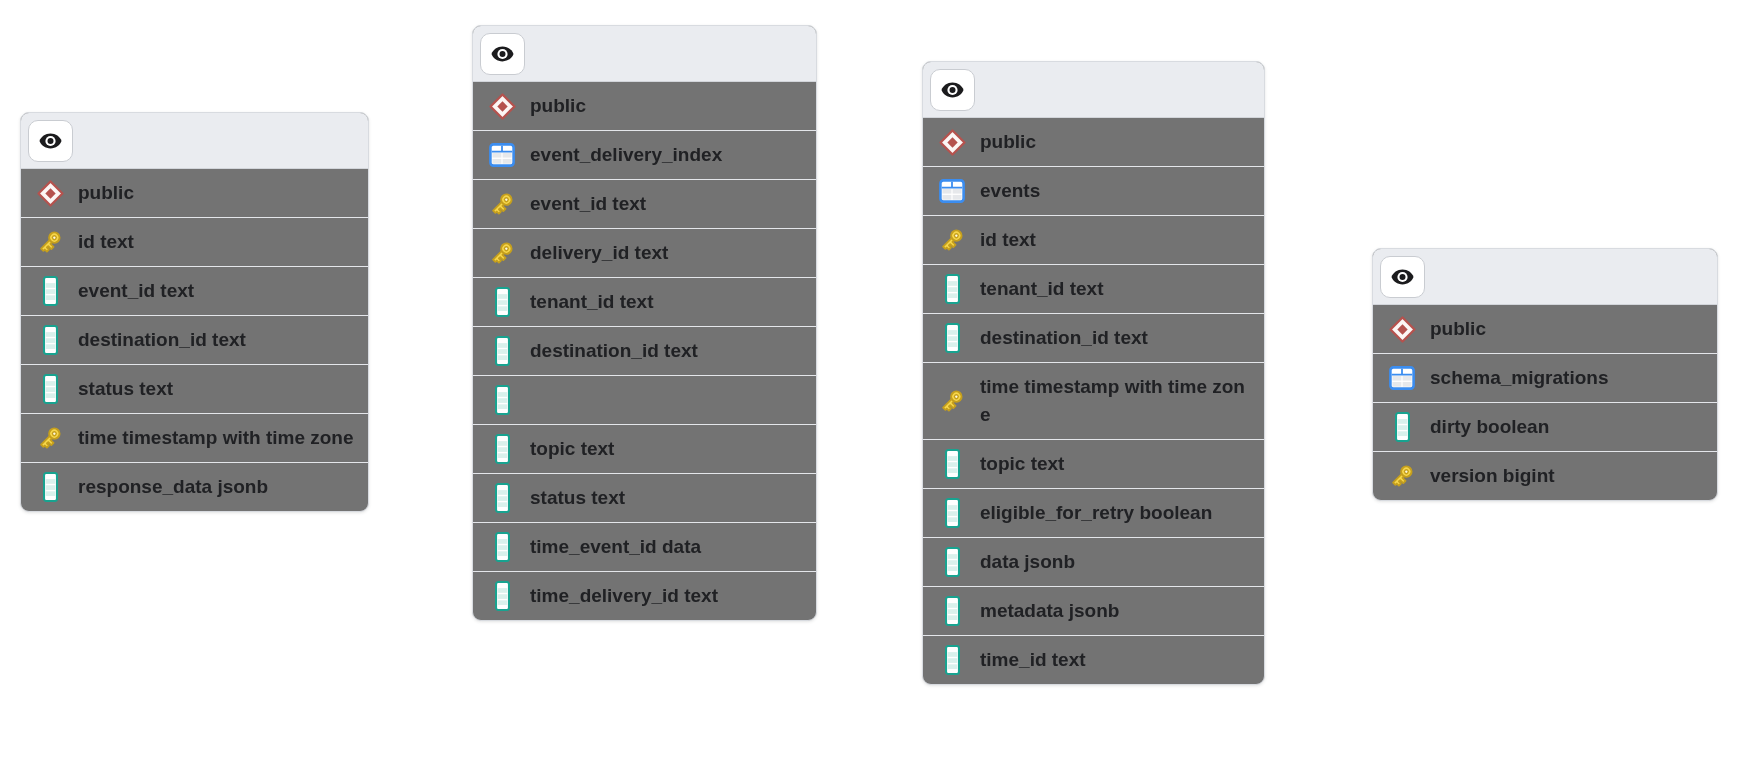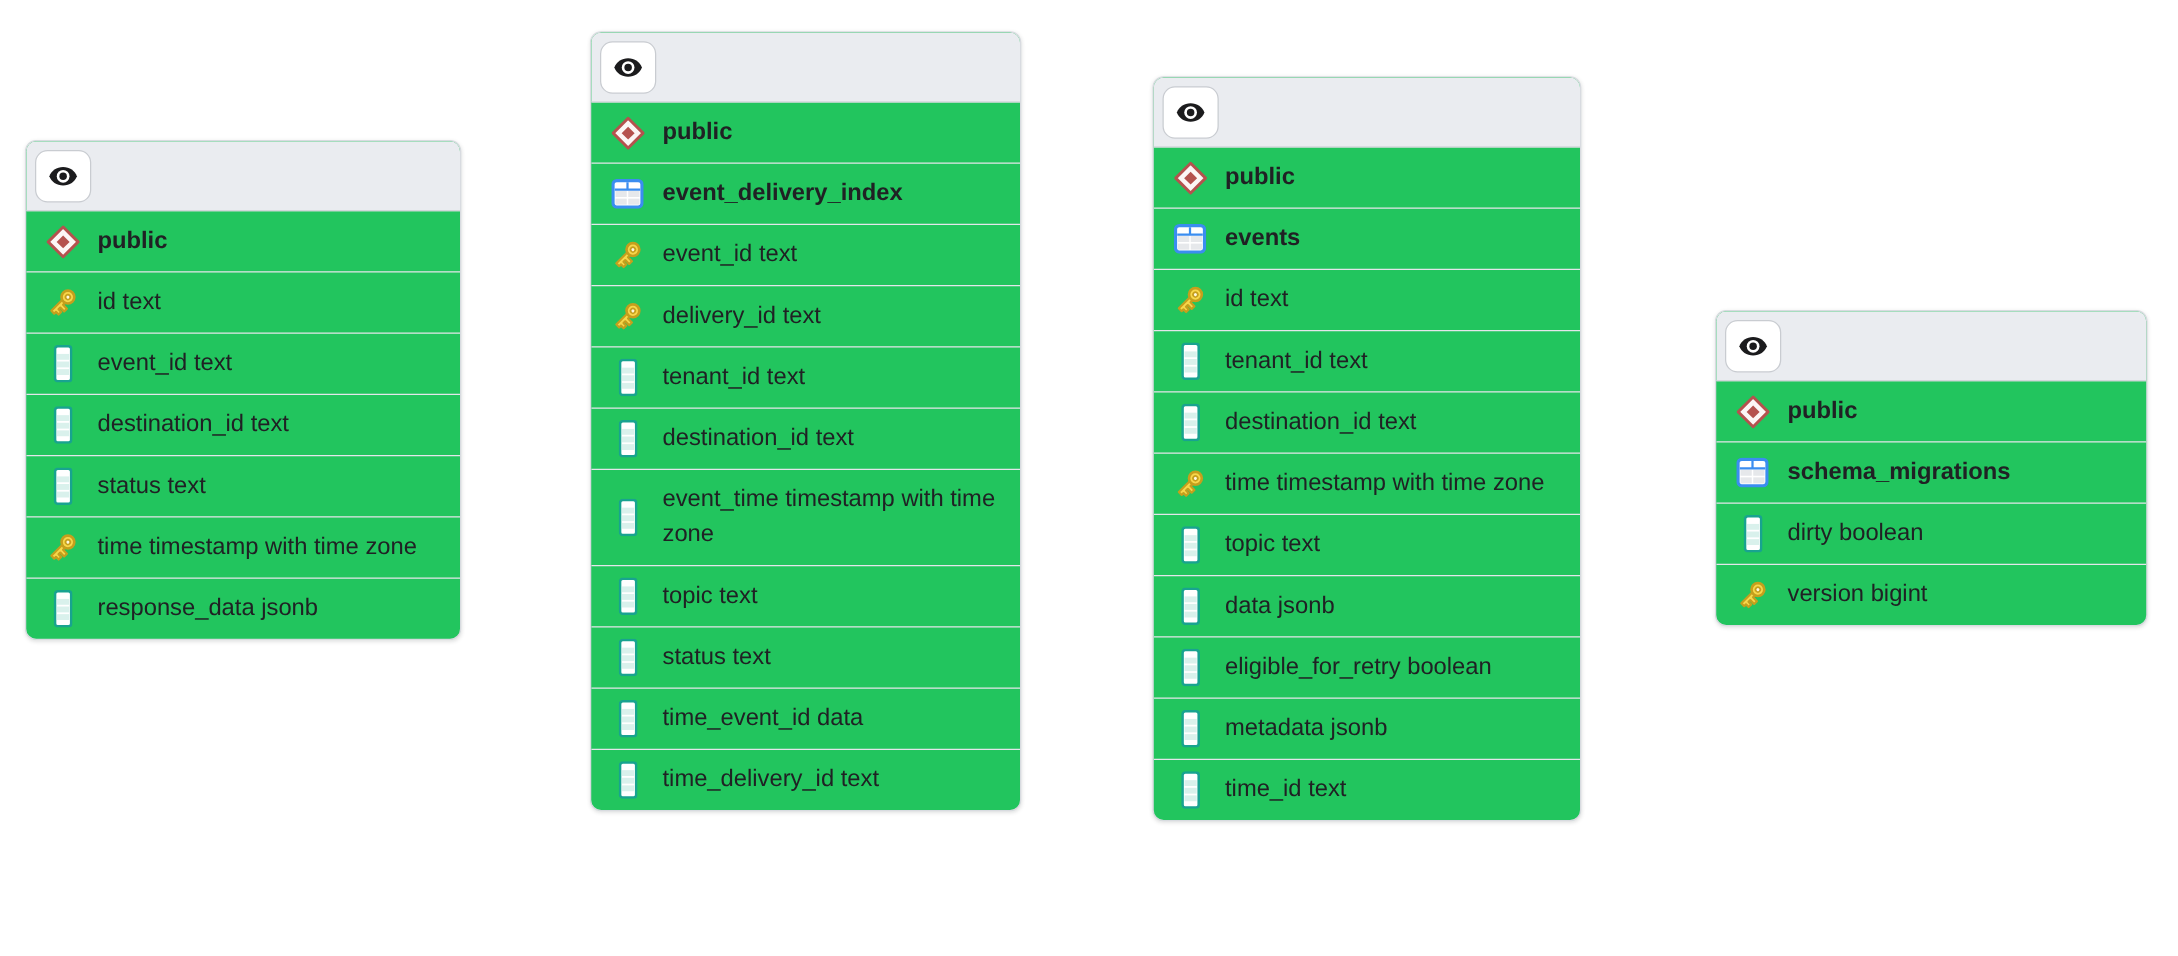--- a/index.html
+++ b/index.html
@@ -17,21 +17,21 @@
   }
   .canvas{
     position:relative;
     width:1742px;
     height:765px;
     background:var(--canvas-bg);
     overflow:hidden;
   }
   .table-card{
     position:absolute;
-    background:#22c55e;
+    background:#737373;
     border:1px solid var(--card-border);
     border-radius:9px;
     box-shadow:0 1px 3px rgba(60,64,67,.15);
     overflow:hidden;
   }
   .card-header{
     height:56px;
     background:var(--header-bg);
     border-bottom:1px solid var(--header-border);
     display:flex;
@@ -66,20 +66,21 @@
     justify-content:center;
     margin-right:12px;
   }
   .row-label{
     font-size:19px;
     line-height:28px;
     color:var(--text);
     word-break:break-all;
     overflow-wrap:anywhere;
     min-width:0;
+    font-weight:bold;
   }
   .row-label.bold{font-weight:700;}
 </style>
 </head>
 <body>
 
 <div class="canvas" id="canvas">
     <div class="table-card" style="left: 20px; top: 112px; width: 349px;">
     <div class="card-header">
       <div class="eye-button">
@@ -269,21 +270,20 @@
         <div class="row">
 
         <span class="icon-cell">
           <svg width="15" height="30" viewBox="0 0 16 32">
             <rect x="1.1" y="1.1" width="13.8" height="29.8" rx="2.4" fill="#ffffff" stroke="#18a390" stroke-width="2.2"></rect>
             <rect x="2.8" y="7.6" width="10.4" height="5" fill="#d9f1ec"></rect>
             <rect x="2.8" y="14.1" width="10.4" height="5" fill="#d9f1ec"></rect>
             <rect x="2.8" y="20.6" width="10.4" height="5" fill="#d9f1ec"></rect>
           </svg>
         </span>
-        <span class="row-label">event_time timestamp with time zone</span>
       </div>
         <div class="row">
 
         <span class="icon-cell">
           <svg width="15" height="30" viewBox="0 0 16 32">
             <rect x="1.1" y="1.1" width="13.8" height="29.8" rx="2.4" fill="#ffffff" stroke="#18a390" stroke-width="2.2"></rect>
             <rect x="2.8" y="7.6" width="10.4" height="5" fill="#d9f1ec"></rect>
             <rect x="2.8" y="14.1" width="10.4" height="5" fill="#d9f1ec"></rect>
             <rect x="2.8" y="20.6" width="10.4" height="5" fill="#d9f1ec"></rect>
           </svg>
@@ -430,33 +430,33 @@
         <div class="row">
 
         <span class="icon-cell">
           <svg width="15" height="30" viewBox="0 0 16 32">
             <rect x="1.1" y="1.1" width="13.8" height="29.8" rx="2.4" fill="#ffffff" stroke="#18a390" stroke-width="2.2"></rect>
             <rect x="2.8" y="7.6" width="10.4" height="5" fill="#d9f1ec"></rect>
             <rect x="2.8" y="14.1" width="10.4" height="5" fill="#d9f1ec"></rect>
             <rect x="2.8" y="20.6" width="10.4" height="5" fill="#d9f1ec"></rect>
           </svg>
         </span>
+        <span class="row-label">eligible_for_retry boolean</span>
+      </div>
+        <div class="row">
+
+        <span class="icon-cell">
+          <svg width="15" height="30" viewBox="0 0 16 32">
+            <rect x="1.1" y="1.1" width="13.8" height="29.8" rx="2.4" fill="#ffffff" stroke="#18a390" stroke-width="2.2"></rect>
+            <rect x="2.8" y="7.6" width="10.4" height="5" fill="#d9f1ec"></rect>
+            <rect x="2.8" y="14.1" width="10.4" height="5" fill="#d9f1ec"></rect>
+            <rect x="2.8" y="20.6" width="10.4" height="5" fill="#d9f1ec"></rect>
+          </svg>
+        </span>
         <span class="row-label">data jsonb</span>
-      </div>
-        <div class="row">
-
-        <span class="icon-cell">
-          <svg width="15" height="30" viewBox="0 0 16 32">
-            <rect x="1.1" y="1.1" width="13.8" height="29.8" rx="2.4" fill="#ffffff" stroke="#18a390" stroke-width="2.2"></rect>
-            <rect x="2.8" y="7.6" width="10.4" height="5" fill="#d9f1ec"></rect>
-            <rect x="2.8" y="14.1" width="10.4" height="5" fill="#d9f1ec"></rect>
-            <rect x="2.8" y="20.6" width="10.4" height="5" fill="#d9f1ec"></rect>
-          </svg>
-        </span>
-        <span class="row-label">eligible_for_retry boolean</span>
       </div>
         <div class="row">
 
         <span class="icon-cell">
           <svg width="15" height="30" viewBox="0 0 16 32">
             <rect x="1.1" y="1.1" width="13.8" height="29.8" rx="2.4" fill="#ffffff" stroke="#18a390" stroke-width="2.2"></rect>
             <rect x="2.8" y="7.6" width="10.4" height="5" fill="#d9f1ec"></rect>
             <rect x="2.8" y="14.1" width="10.4" height="5" fill="#d9f1ec"></rect>
             <rect x="2.8" y="20.6" width="10.4" height="5" fill="#d9f1ec"></rect>
           </svg>

